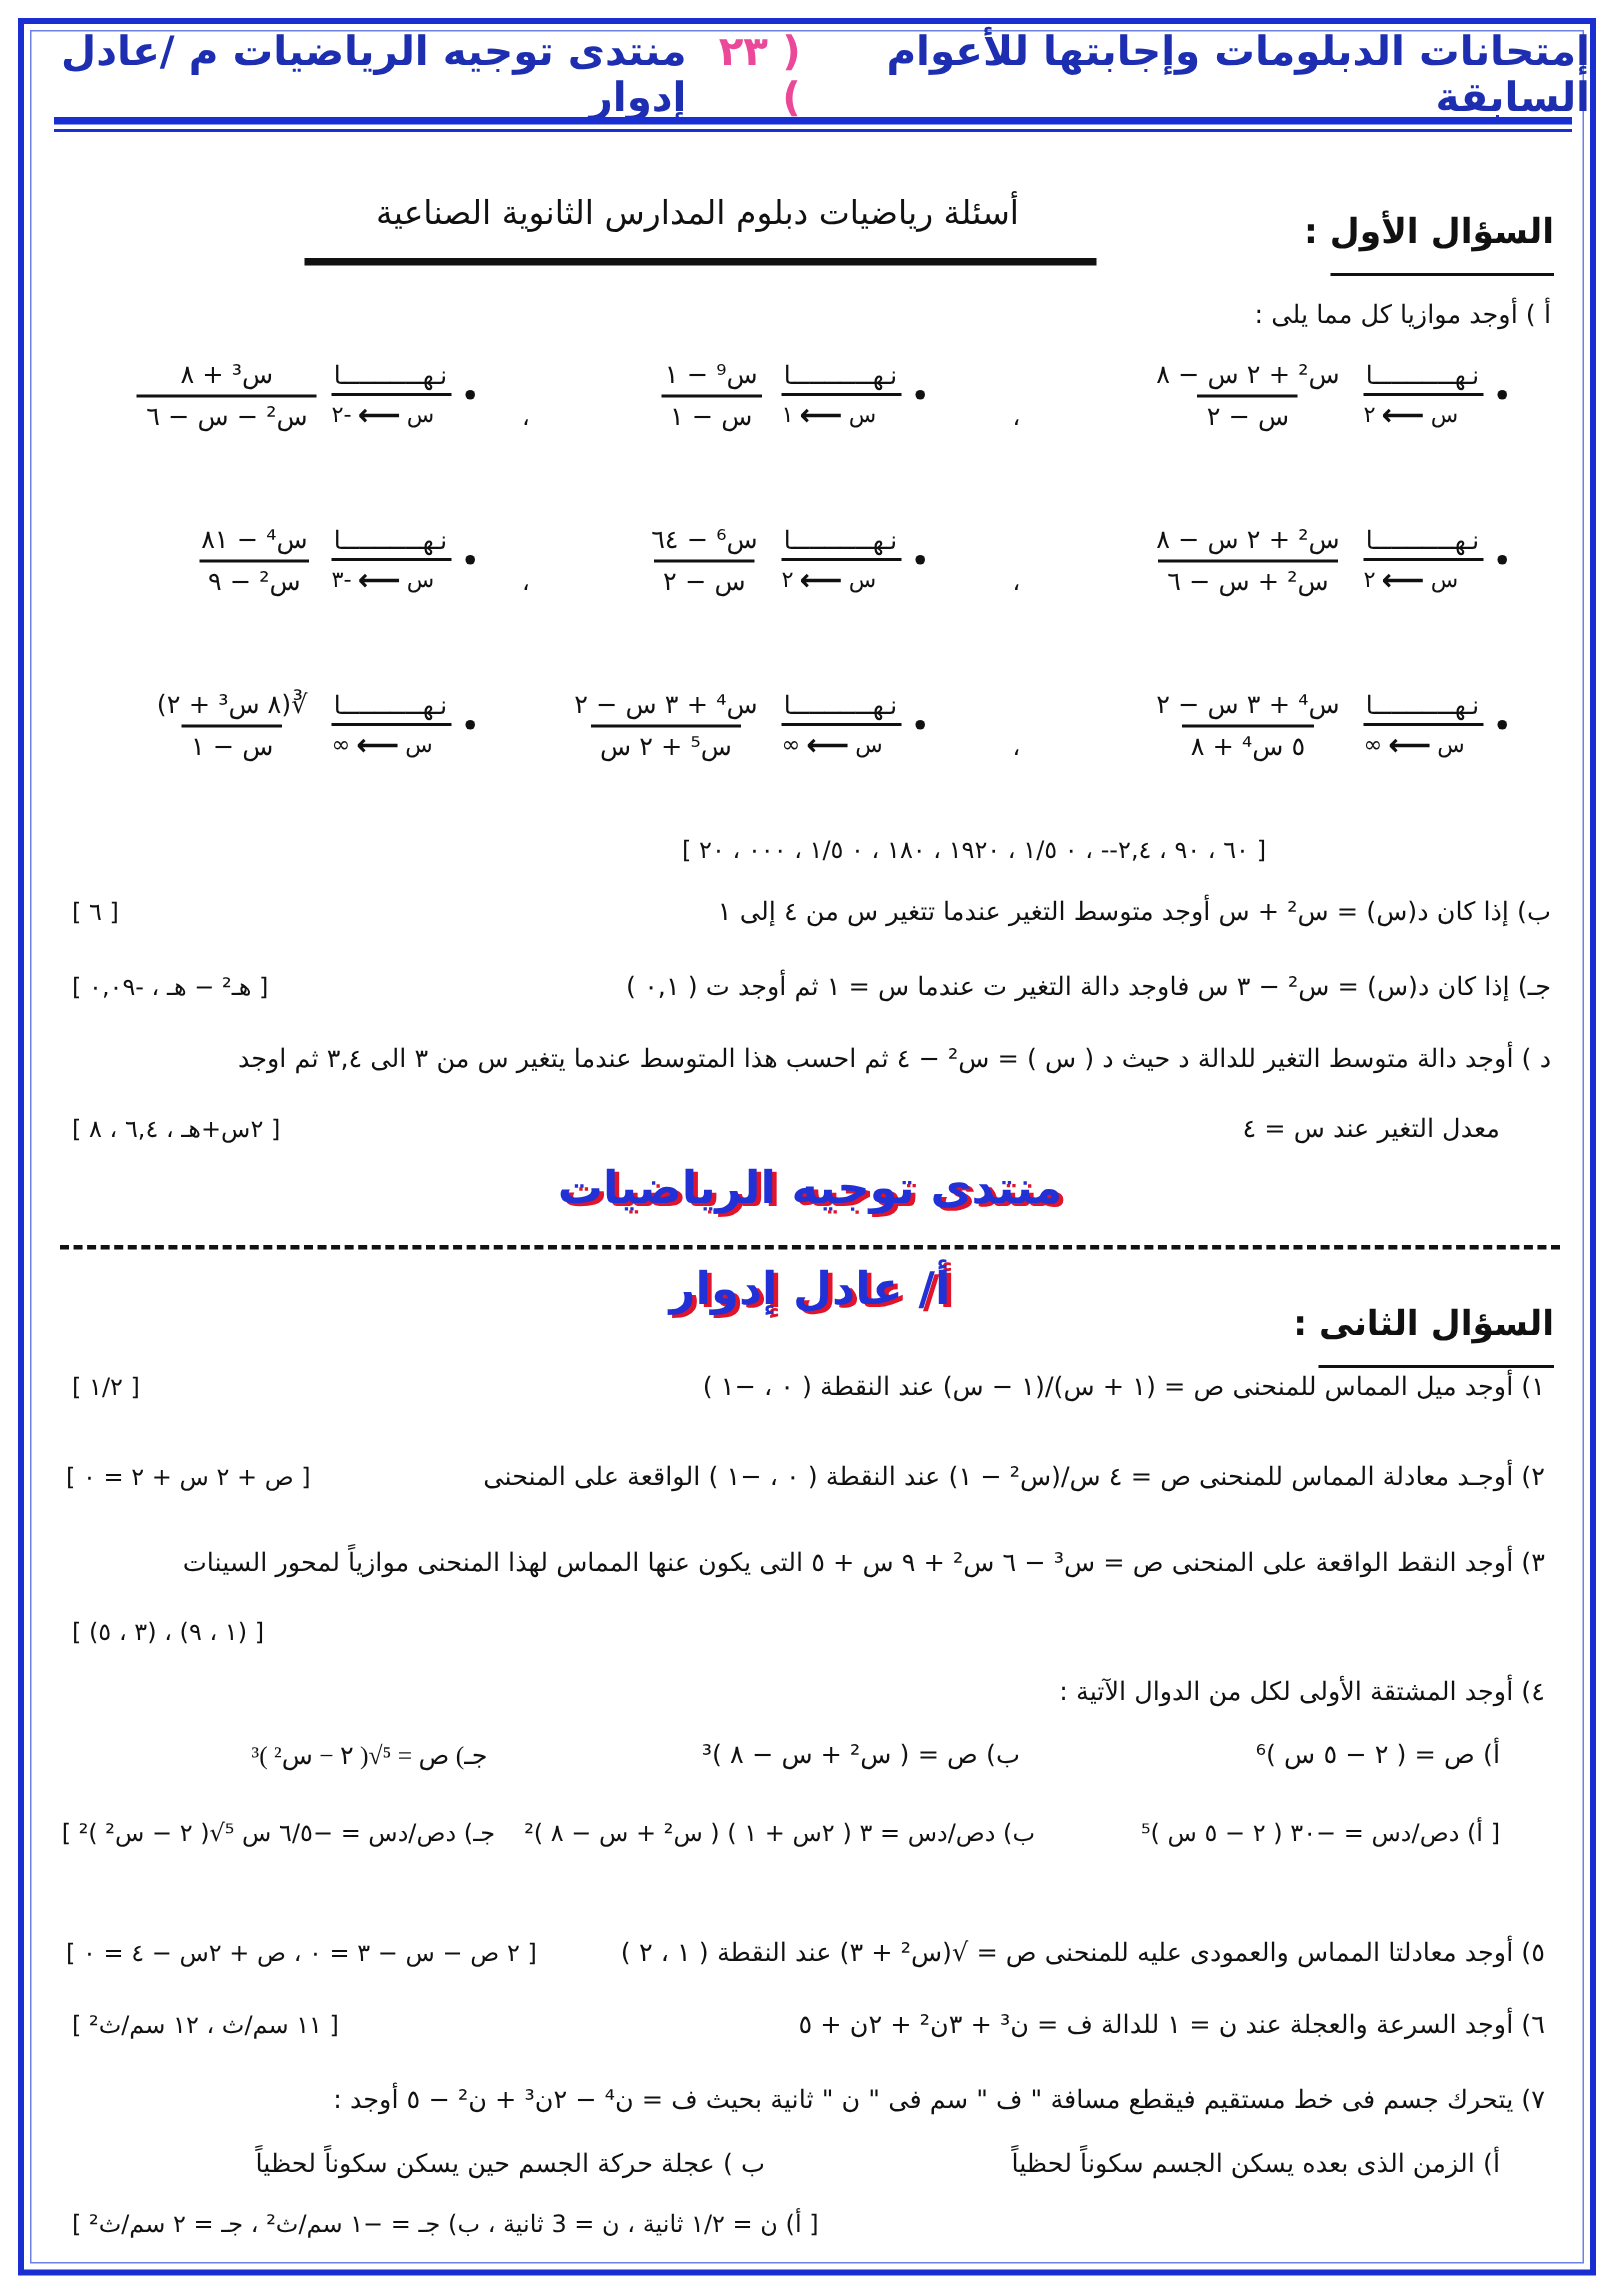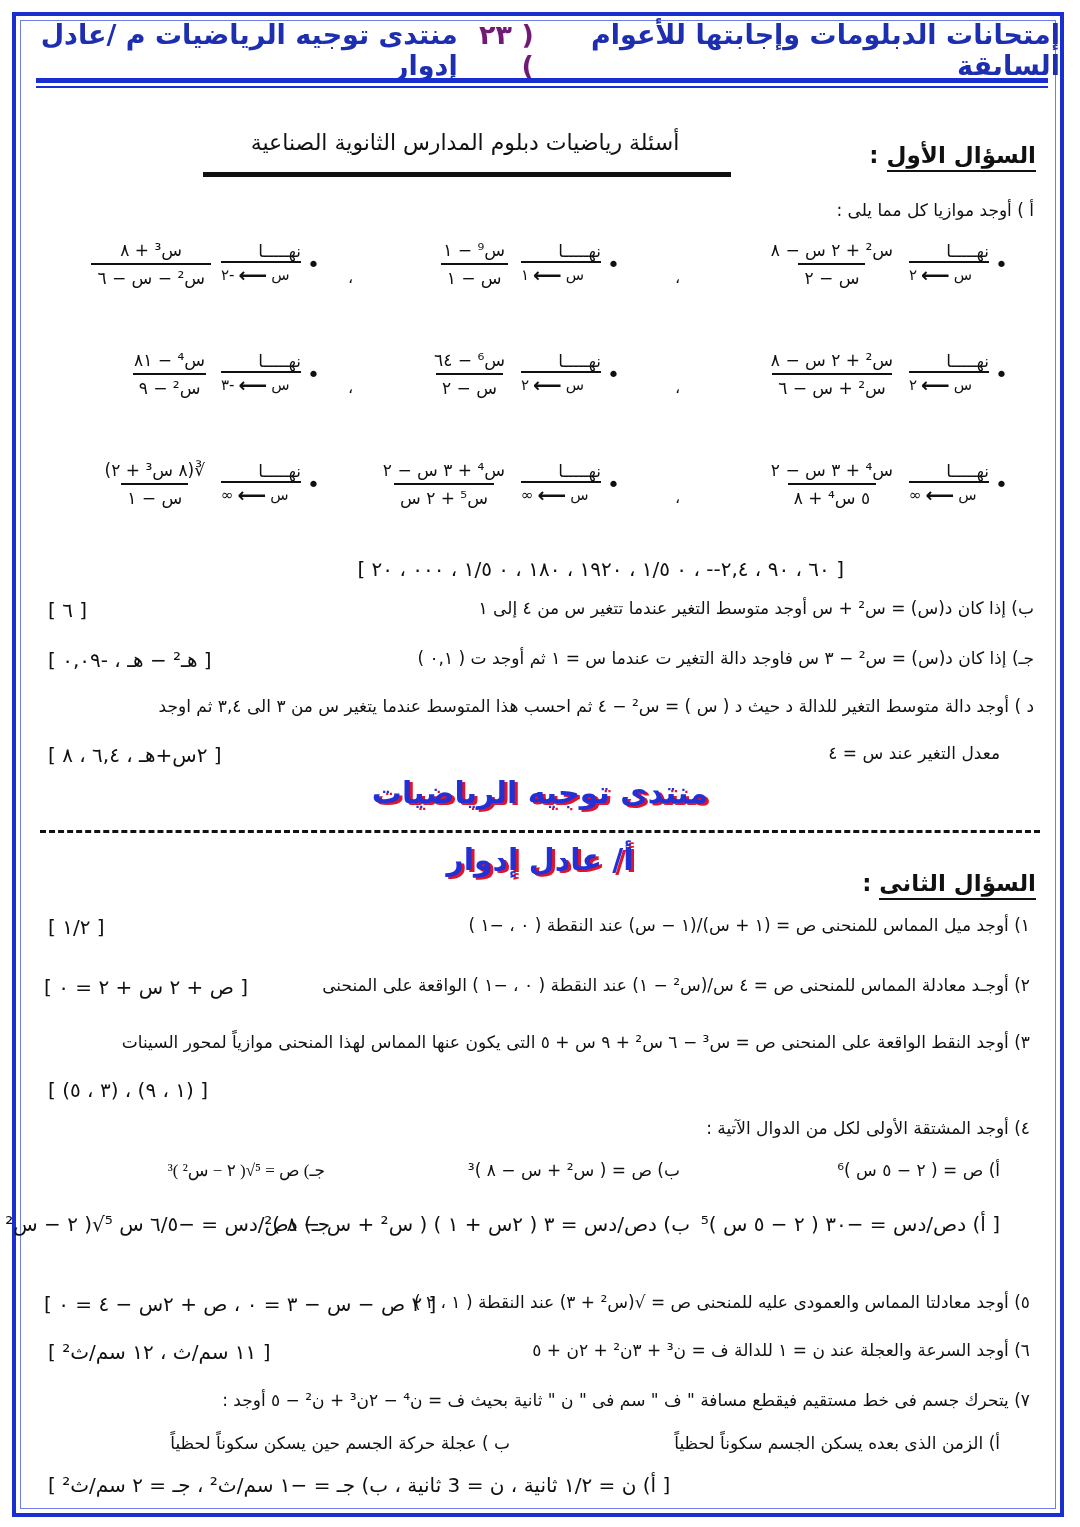--- a/index.html
+++ b/index.html
@@ -5,37 +5,37 @@
   html, body { margin: 0; padding: 0; background: #ffffff; }
   body { width: 1080px; height: 1527px; position: relative; overflow: hidden;
          font-family: "DejaVu Sans", sans-serif; color: #111; }
   .frame { position: absolute; left: 12px; top: 12px; width: 1052px; height: 1505px;
            border: 4px solid #1a2fd1; box-sizing: border-box; }
   .frame-inner { position: absolute; left: 4px; top: 4px; right: 4px; bottom: 4px;
                  border: 1px solid #6f7fe8; }
   .header { position: absolute; left: 20px; top: 22px; width: 1040px; height: 56px;
             display: flex; align-items: center; justify-content: center; direction: rtl;
             font-weight: bold; font-size: 27px; color: #1d2fb0; }
-  .header .num { color: #701a75; margin: 0 8px; }
+  .header .num { color: #ec4899; margin: 0 8px; }
   .hdr-line { position: absolute; left: 36px; width: 1012px; height: 5px; background: #1a2fd1; top: 78px; }
   .hdr-line2 { position: absolute; left: 36px; width: 1012px; height: 2px; background: #1a2fd1; top: 86px; }
 
   .rtl { direction: rtl; }
   .abs { position: absolute; }
   .qtitle { font-weight: bold; font-size: 23px; }
-  .qtitle span.u { border-bottom: 2px solid #111; padding-bottom: 2px; }
+  .qtitle span.u { border-bottom: 2px solid #111; padding-bottom: 14px; }
   .subtitle { font-size: 22px; }
   .subtitle-line { position: absolute; height: 5px; background: #111; }
   .txt { font-size: 17px; white-space: nowrap; }
-  .ans { font-size: 20px; white-space: nowrap; letter-spacing: 1px; }
+  .ans { font-size: 16px; white-space: nowrap; letter-spacing: 1px; }
 
   .lim { position: absolute; direction: rtl; display: flex; align-items: center; font-size: 17px; }
   .lim .bullet { font-size: 22px; margin-left: 6px; }
   .lim .nh { display: flex; flex-direction: column; align-items: flex-end; margin-left: 10px; }
-  .lim .nh .top { border-bottom: 2px solid #111; width: 80px; text-align: right; }
+  .lim .nh .top { border-bottom: 2px solid #111; width: 80px; text-align: right; font-family: Liberation Mono, monospace; }
   .lim .nh .bot { display: flex; direction: rtl; align-items: center; gap: 4px; font-size: 15px; }
   .lim .arrow { font-size: 20px; font-weight: bold; }
   .frac { display: flex; flex-direction: column; align-items: center; }
   .frac .n { padding: 0 6px 3px; }
   .frac .d { border-top: 2px solid #111; padding: 3px 6px 0; }
   .comma { position: absolute; font-size: 16px; }
 
   .brand { position: absolute; left: 0; width: 1080px; text-align: center; font-weight: bold;
            font-size: 30px; color: #2231d6; text-shadow: 3px 2px 0 #e0142a; direction: rtl; }
   .dash { position: absolute; left: 40px; width: 1000px; top: 830px; border-top: 3px dashed #111; }

